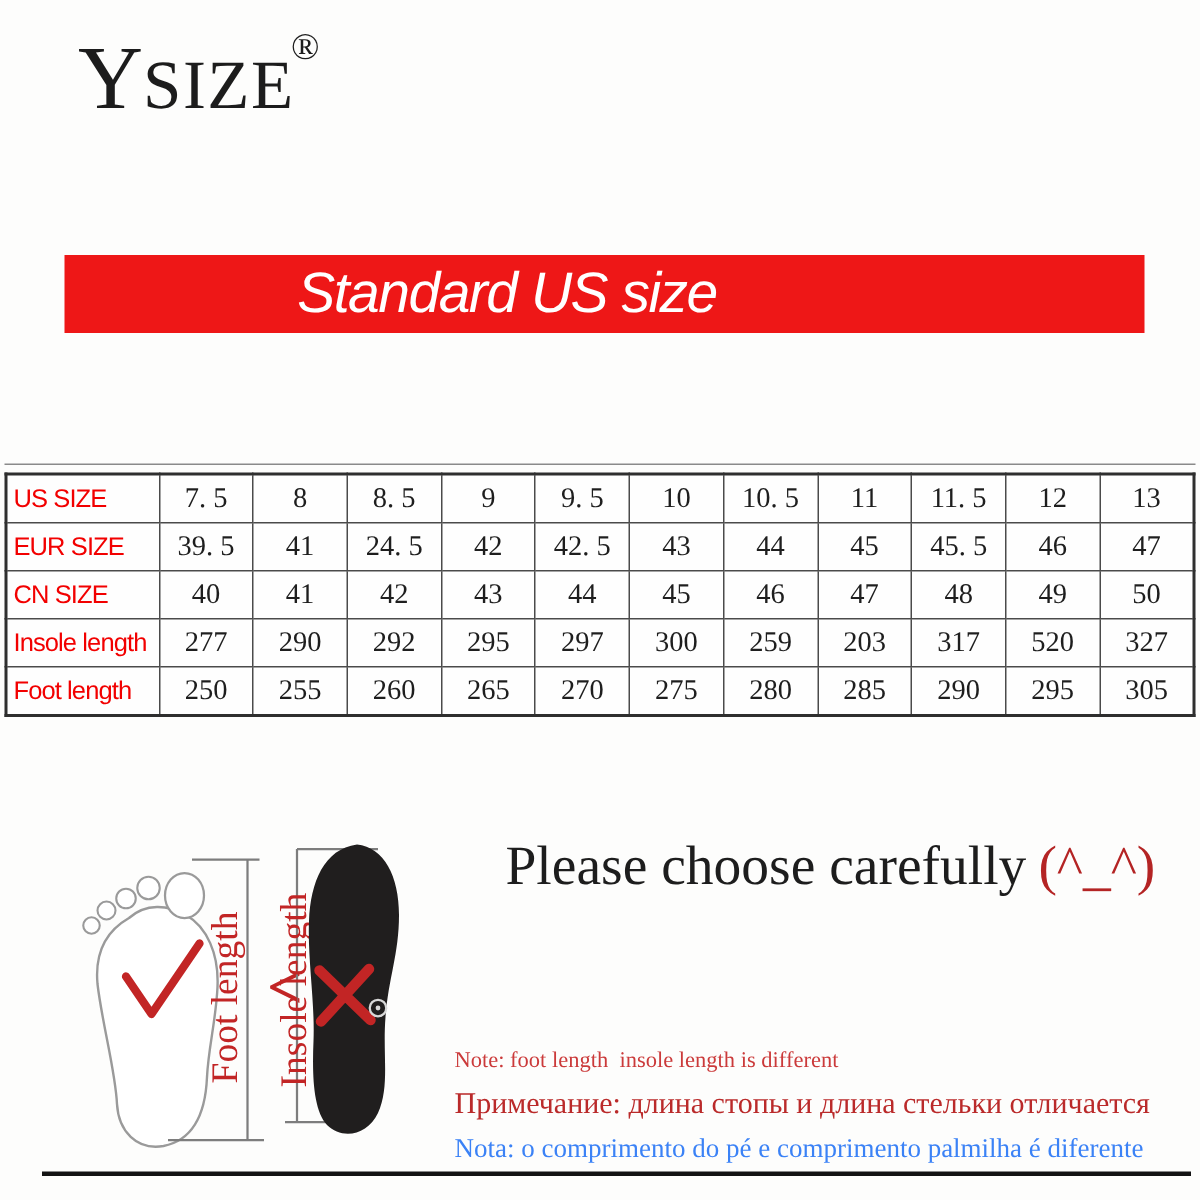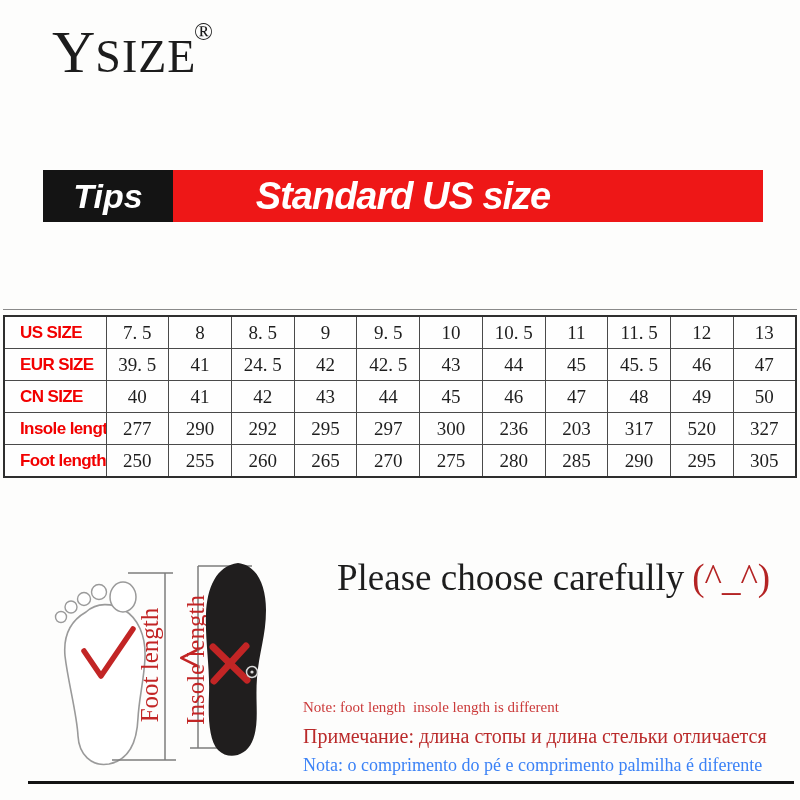--- a/index.html
+++ b/index.html
@@ -20,36 +20,36 @@
   .banner{left:43px;top:170px;width:720px;height:52px;display:flex;}
   .banner .tips-box{
     width:130px;height:100%;background:#141414;color:#ffffff;
     display:flex;align-items:center;justify-content:center;
     font-size:34px;font-weight:bold;font-style:italic;letter-spacing:0px;
   }
   .banner .title-box{
     flex:1;height:100%;background:#ee1717;color:#ffffff;
     display:flex;align-items:center;justify-content:center;
     padding-right:130px;box-sizing:border-box;
-    font-size:38px;font-weight:bold;font-style:italic;letter-spacing:-1px;
+    font-size:38px;font-weight:normal;font-style:italic;letter-spacing:-1px;
   }
 
   
   .table-topline{left:3px;top:309px;width:794px;height:1px;background:#8a8a8a;}
   table.size{
     position:absolute;left:3px;top:315px;width:794px;height:147px;
     border-collapse:collapse;table-layout:fixed;
     border:2px solid #2e2e2e;background:#fefefe;
   }
   table.size th, table.size td{
     border:1px solid #4a4a4a;height:29px;overflow:hidden;white-space:nowrap;
   }
   table.size th{
-    text-align:left;padding-left:15px;
-    color:#f20000;font-size:17px;font-weight:bold;letter-spacing:-0.6px;
+    text-align:left;padding-left:4px;
+    color:#f20000;font-size:17px;font-weight:normal;letter-spacing:-0.6px;
   }
   table.size td{
     text-align:center;color:#1e1e1e;
     font-family:"Liberation Serif", serif;font-size:19px;
   }
 
   
   .message{left:337px;top:556px;font-family:Liberation Serif, serif;font-size:37px;color:#1d1d1d;white-space:nowrap;}
   .message .emo{color:#b42424;margin-left:8px;}
 
@@ -68,21 +68,20 @@
 </style>
 </head>
 <body>
 
 <div class="abs logo">
   <span class="y">Y</span><span class="iger">SIZE</span>
   <span class="rmark">®</span>
 </div>
 
 <div class="abs banner">
-  <div class="tips-box">Tips</div>
   <div class="title-box">Standard US size</div>
 </div>
 
 <div class="abs table-topline"></div>
 <table class="size">
   <colgroup>
     <col style="width:102px">
     <col span="11">
   </colgroup>
   <tbody>
@@ -129,21 +128,21 @@
         <td>50</td>
       </tr>
       <tr>
         <th>Insole length</th>
         <td>277</td>
         <td>290</td>
         <td>292</td>
         <td>295</td>
         <td>297</td>
         <td>300</td>
-        <td>236</td>
+        <td>259</td>
         <td>203</td>
         <td>317</td>
         <td>520</td>
         <td>327</td>
       </tr>
       <tr>
         <th>Foot length</th>
         <td>250</td>
         <td>255</td>
         <td>260</td>

